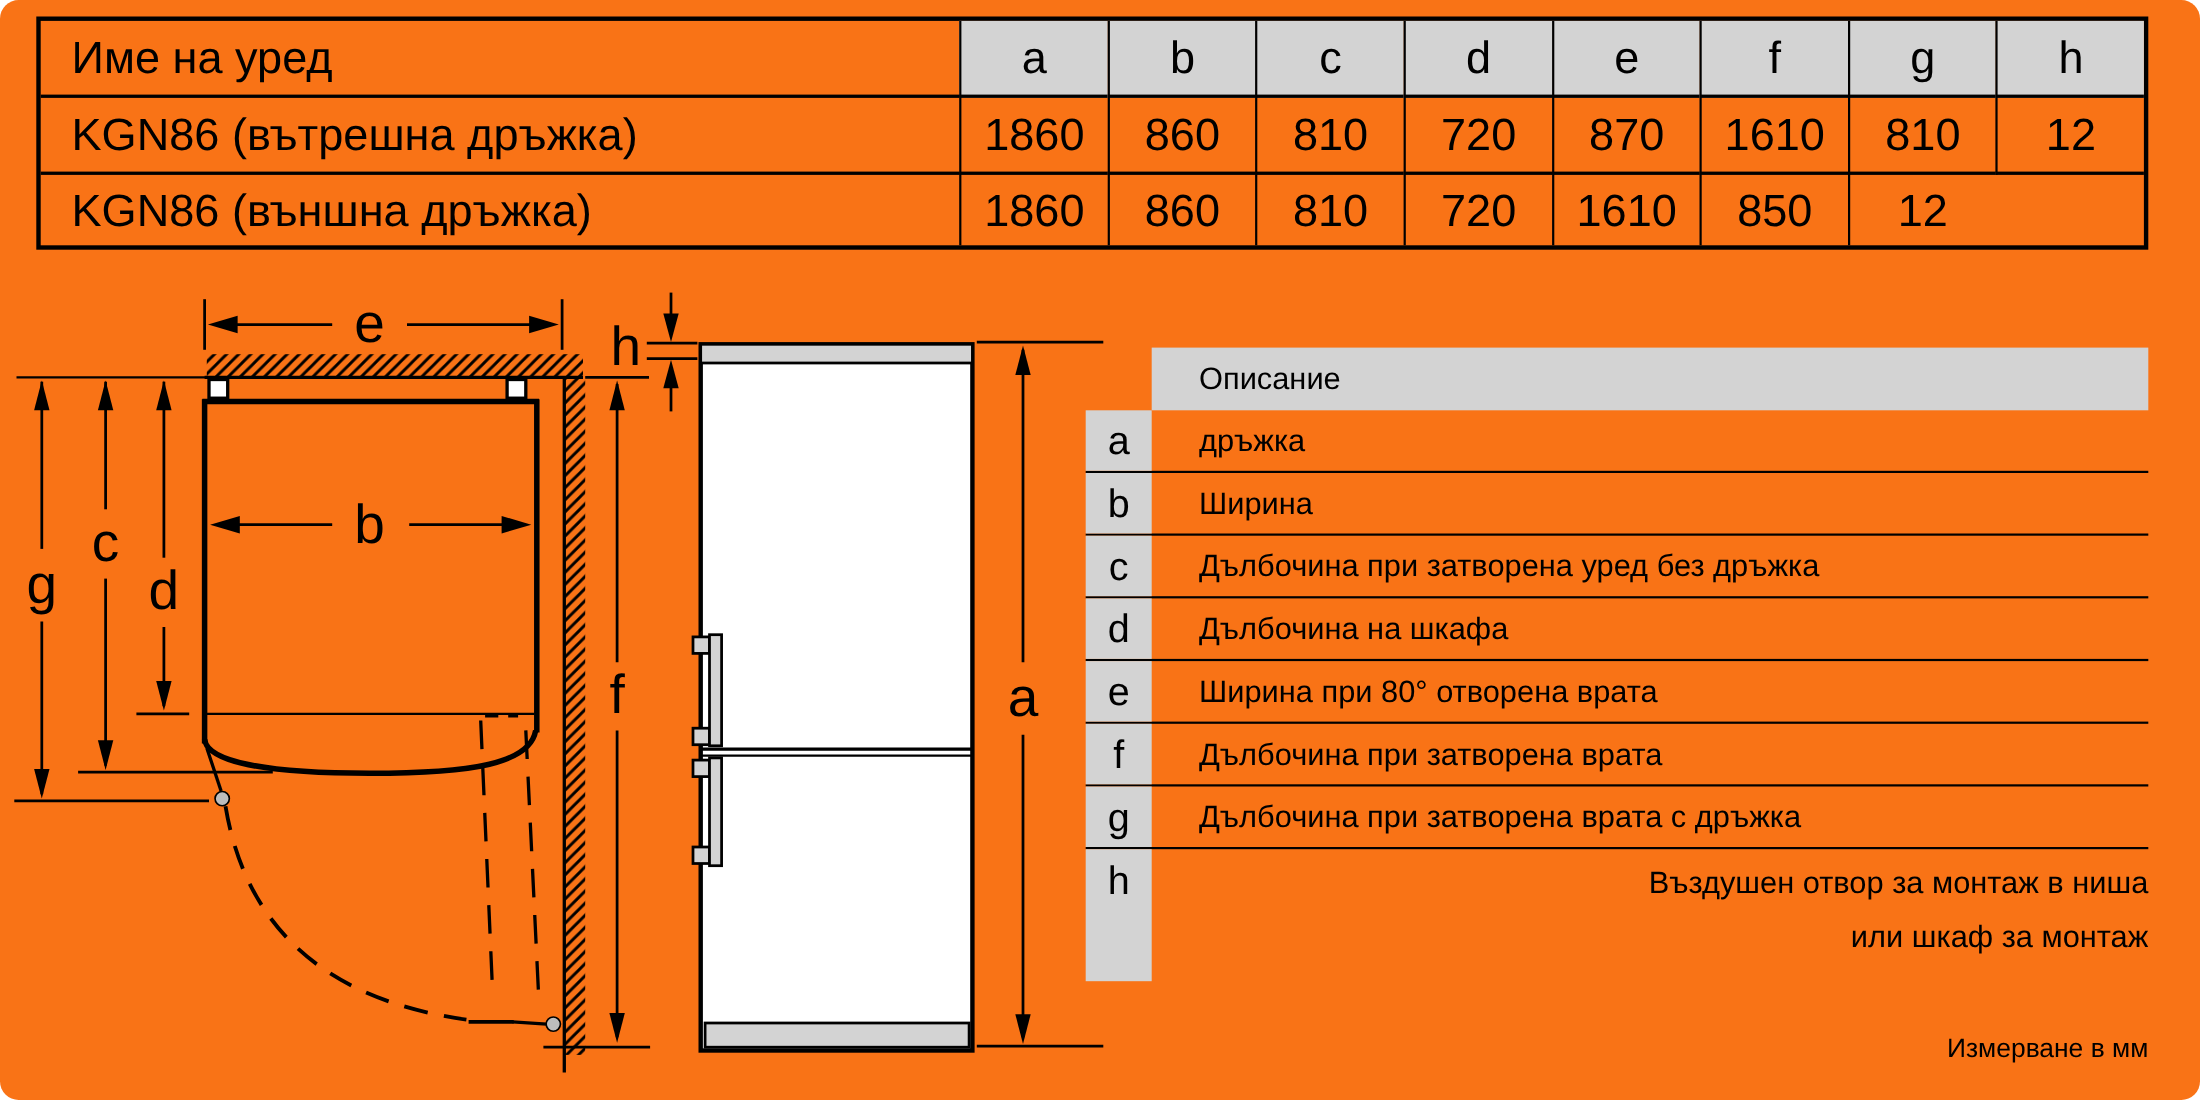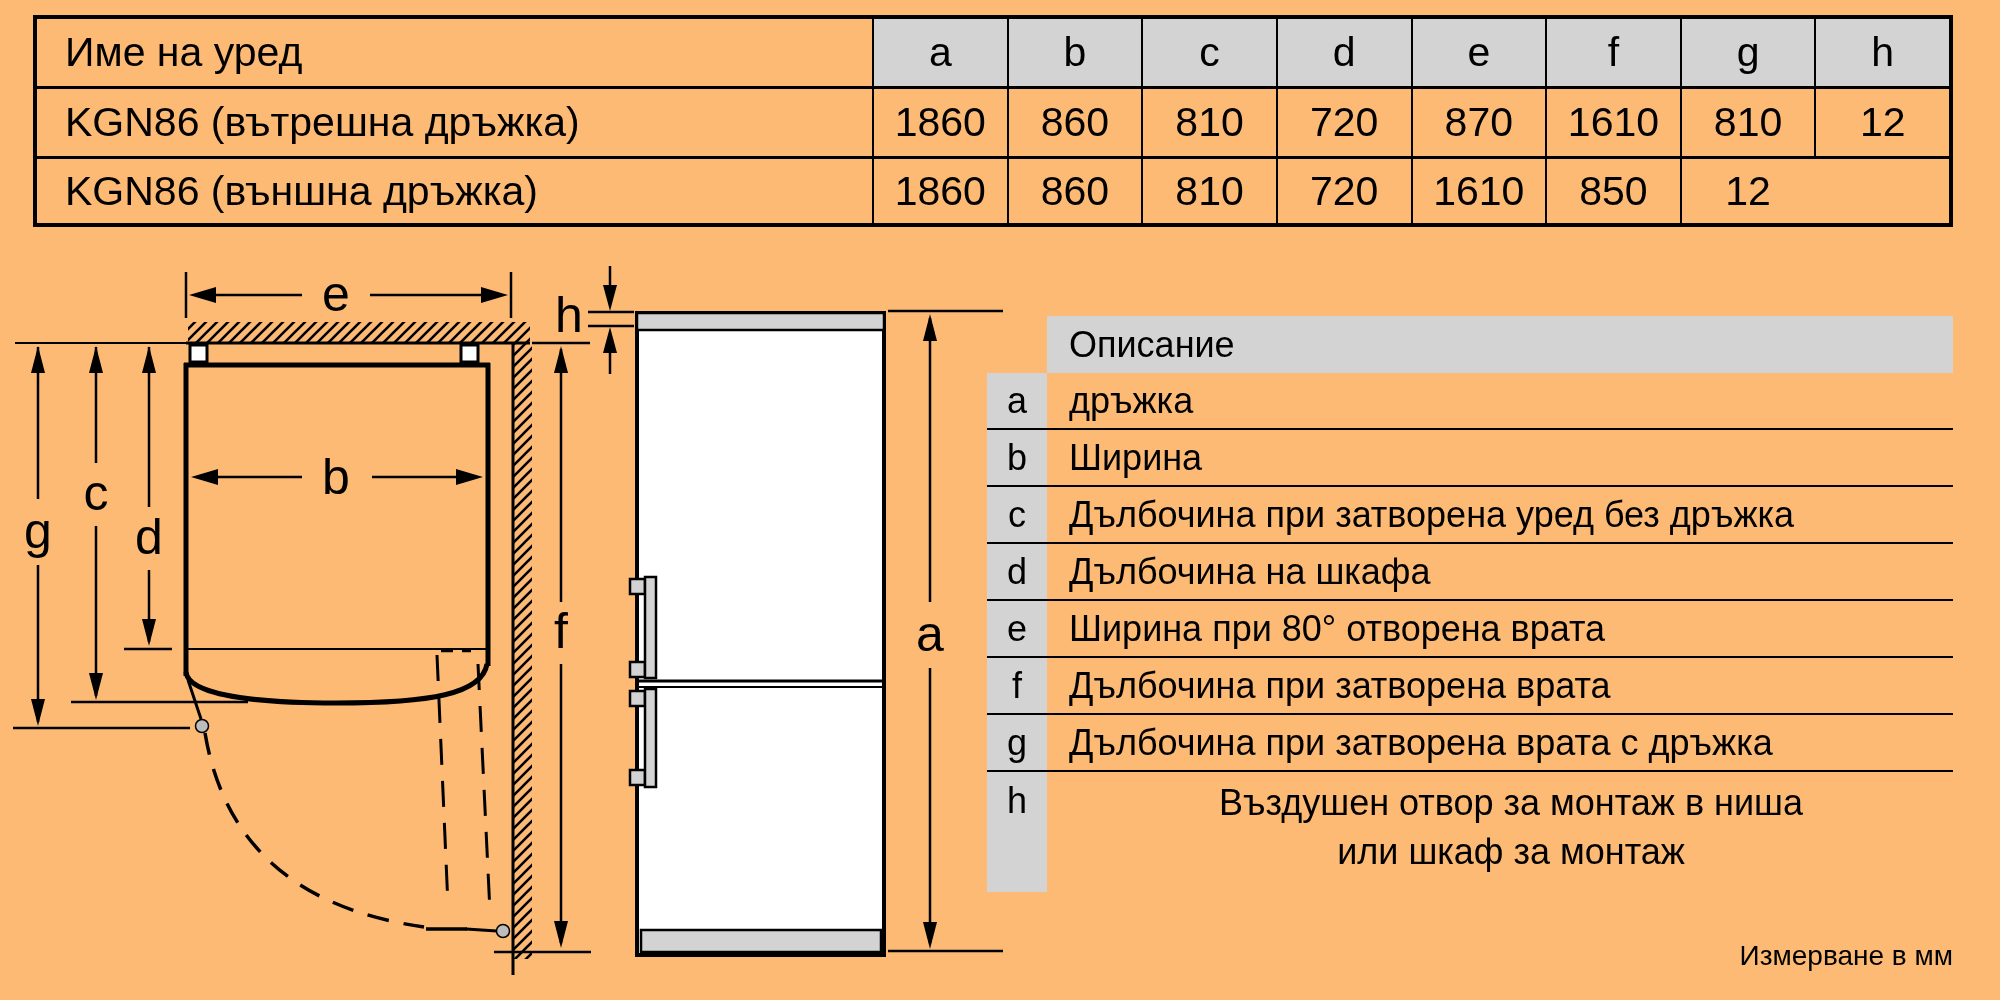--- a/index.html
+++ b/index.html
@@ -1,18 +1,18 @@
 <!DOCTYPE html>
 <html><head>
 <meta charset="utf-8">
 <style>
   html,body{margin:0;padding:0;background:#fff;}
   .page{
-    position:relative;width:2000px;height:1000px;background:#fdba74;overflow:hidden;
-    font-family:"Liberation Sans",sans-serif;color:#000;
+    position:relative;width:2000px;height:1000px;background:#f97316;overflow:hidden;
+    font-family:"Liberation Sans",sans-serif;color:#000;border-radius:17px;
   }
   
   .dim-table{
     position:absolute;left:33px;top:15px;width:1920px;
     display:grid;
     grid-template-columns:835px repeat(8,1fr);
     grid-template-rows:70px 70px 64px;
     border:4px solid #000;box-sizing:border-box;
   }
   .dt-cell{
@@ -26,31 +26,31 @@
   
   .legend{position:absolute;left:987px;top:316px;width:966px;}
   .lg-row{display:flex;height:57px;box-sizing:border-box;}
   .lg-sep{border-bottom:2.5px solid #000;}
   .lg-letter{
     width:60px;flex:0 0 60px;background:#d3d3d3;
     display:flex;align-items:center;justify-content:center;font-size:36px;
   }
   .lg-letter-header{background:transparent;}
   .lg-desc{
-    flex:1;display:flex;align-items:center;padding-left:22px;
-    font-size:36px;white-space:nowrap;
+    flex:1;display:flex;align-items:center;padding-left:43px;
+    font-size:28px;white-space:nowrap;
   }
   .lg-desc-header{background:#d3d3d3;}
   .lg-row-h{height:120px;}
   .lg-row-h .lg-letter{align-items:flex-start;padding-top:8px;box-sizing:border-box;}
-  .lg-row-h .lg-desc{flex-direction:column;align-items:center;justify-content:flex-start;
+  .lg-row-h .lg-desc{flex-direction:column;align-items:flex-end;justify-content:flex-start;
     padding-top:6px;line-height:49px;}
   
   .footer-note{
-    position:absolute;right:47px;top:940px;font-size:28px;white-space:nowrap;
+    position:absolute;right:47px;top:940px;font-size:24px;white-space:nowrap;
   }
   
   .diagram-svg{position:absolute;left:0;top:0;width:2000px;height:1000px;}
   .dlabel{font-family:"Liberation Sans",sans-serif;font-size:50px;fill:#000;text-anchor:middle;}
   .ln{stroke:#000;fill:none;}
   .fill-blk{fill:#000;stroke:none;}
 </style>
 </head>
 <body>
 

